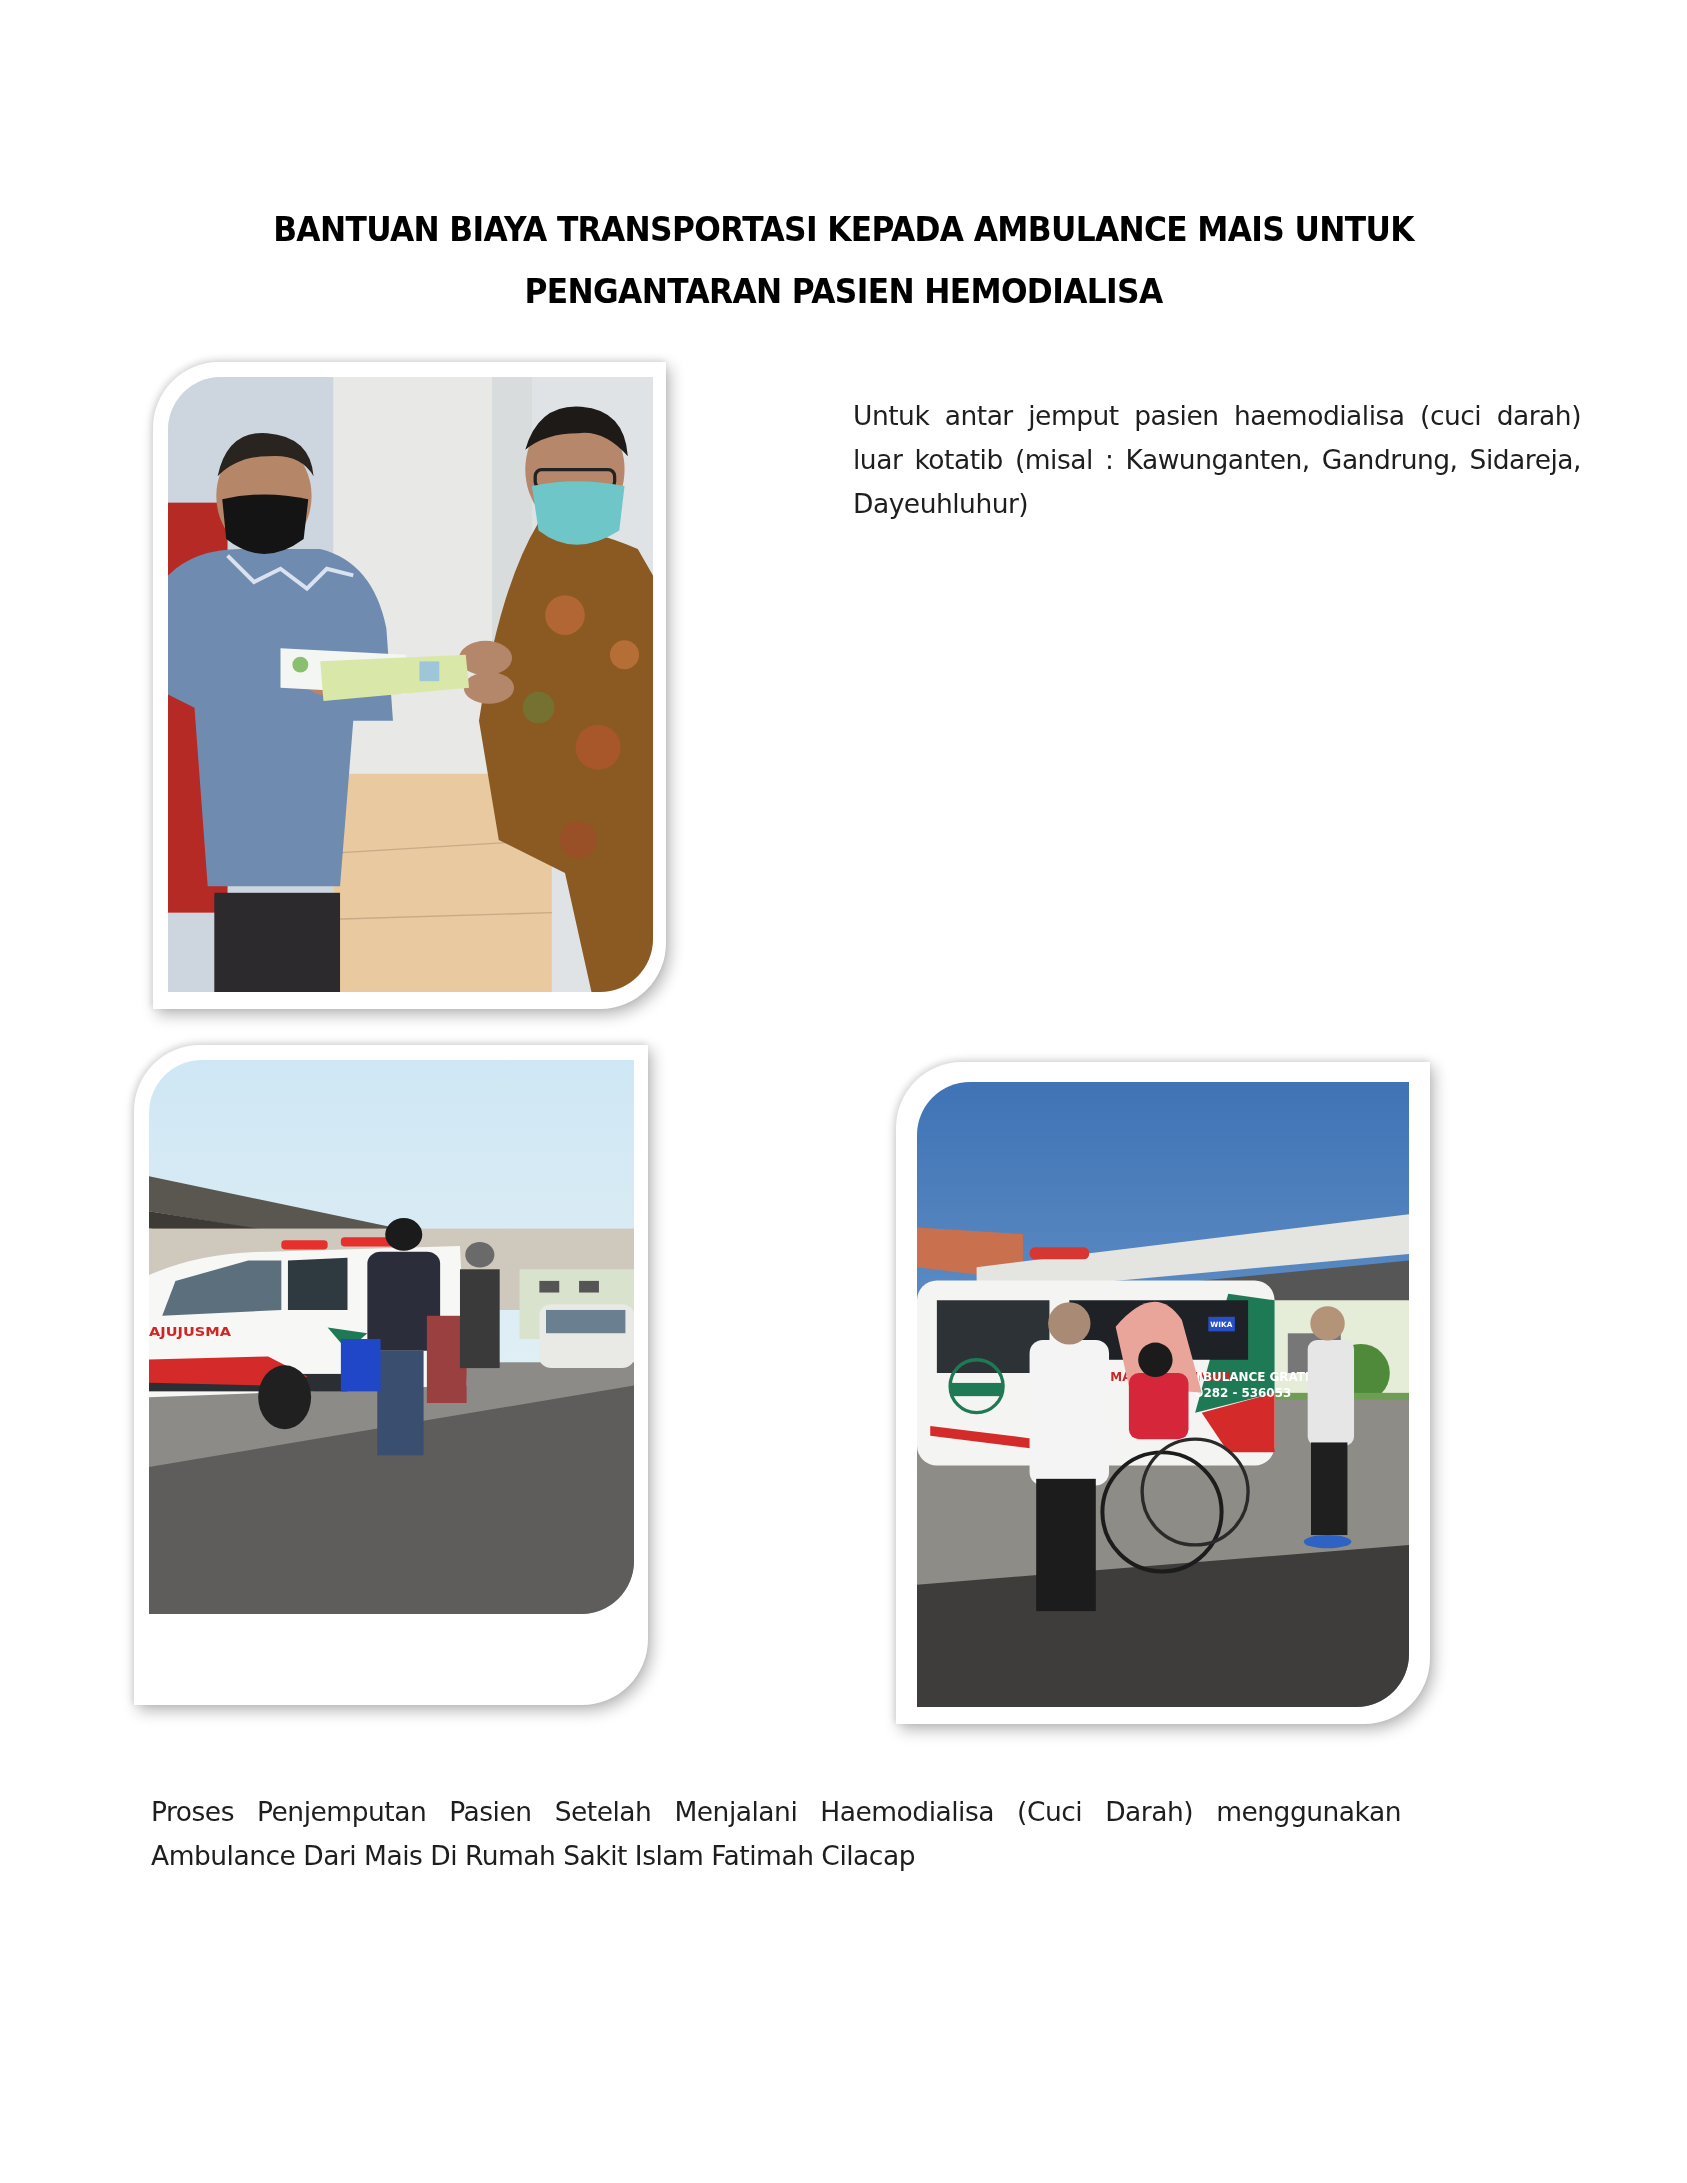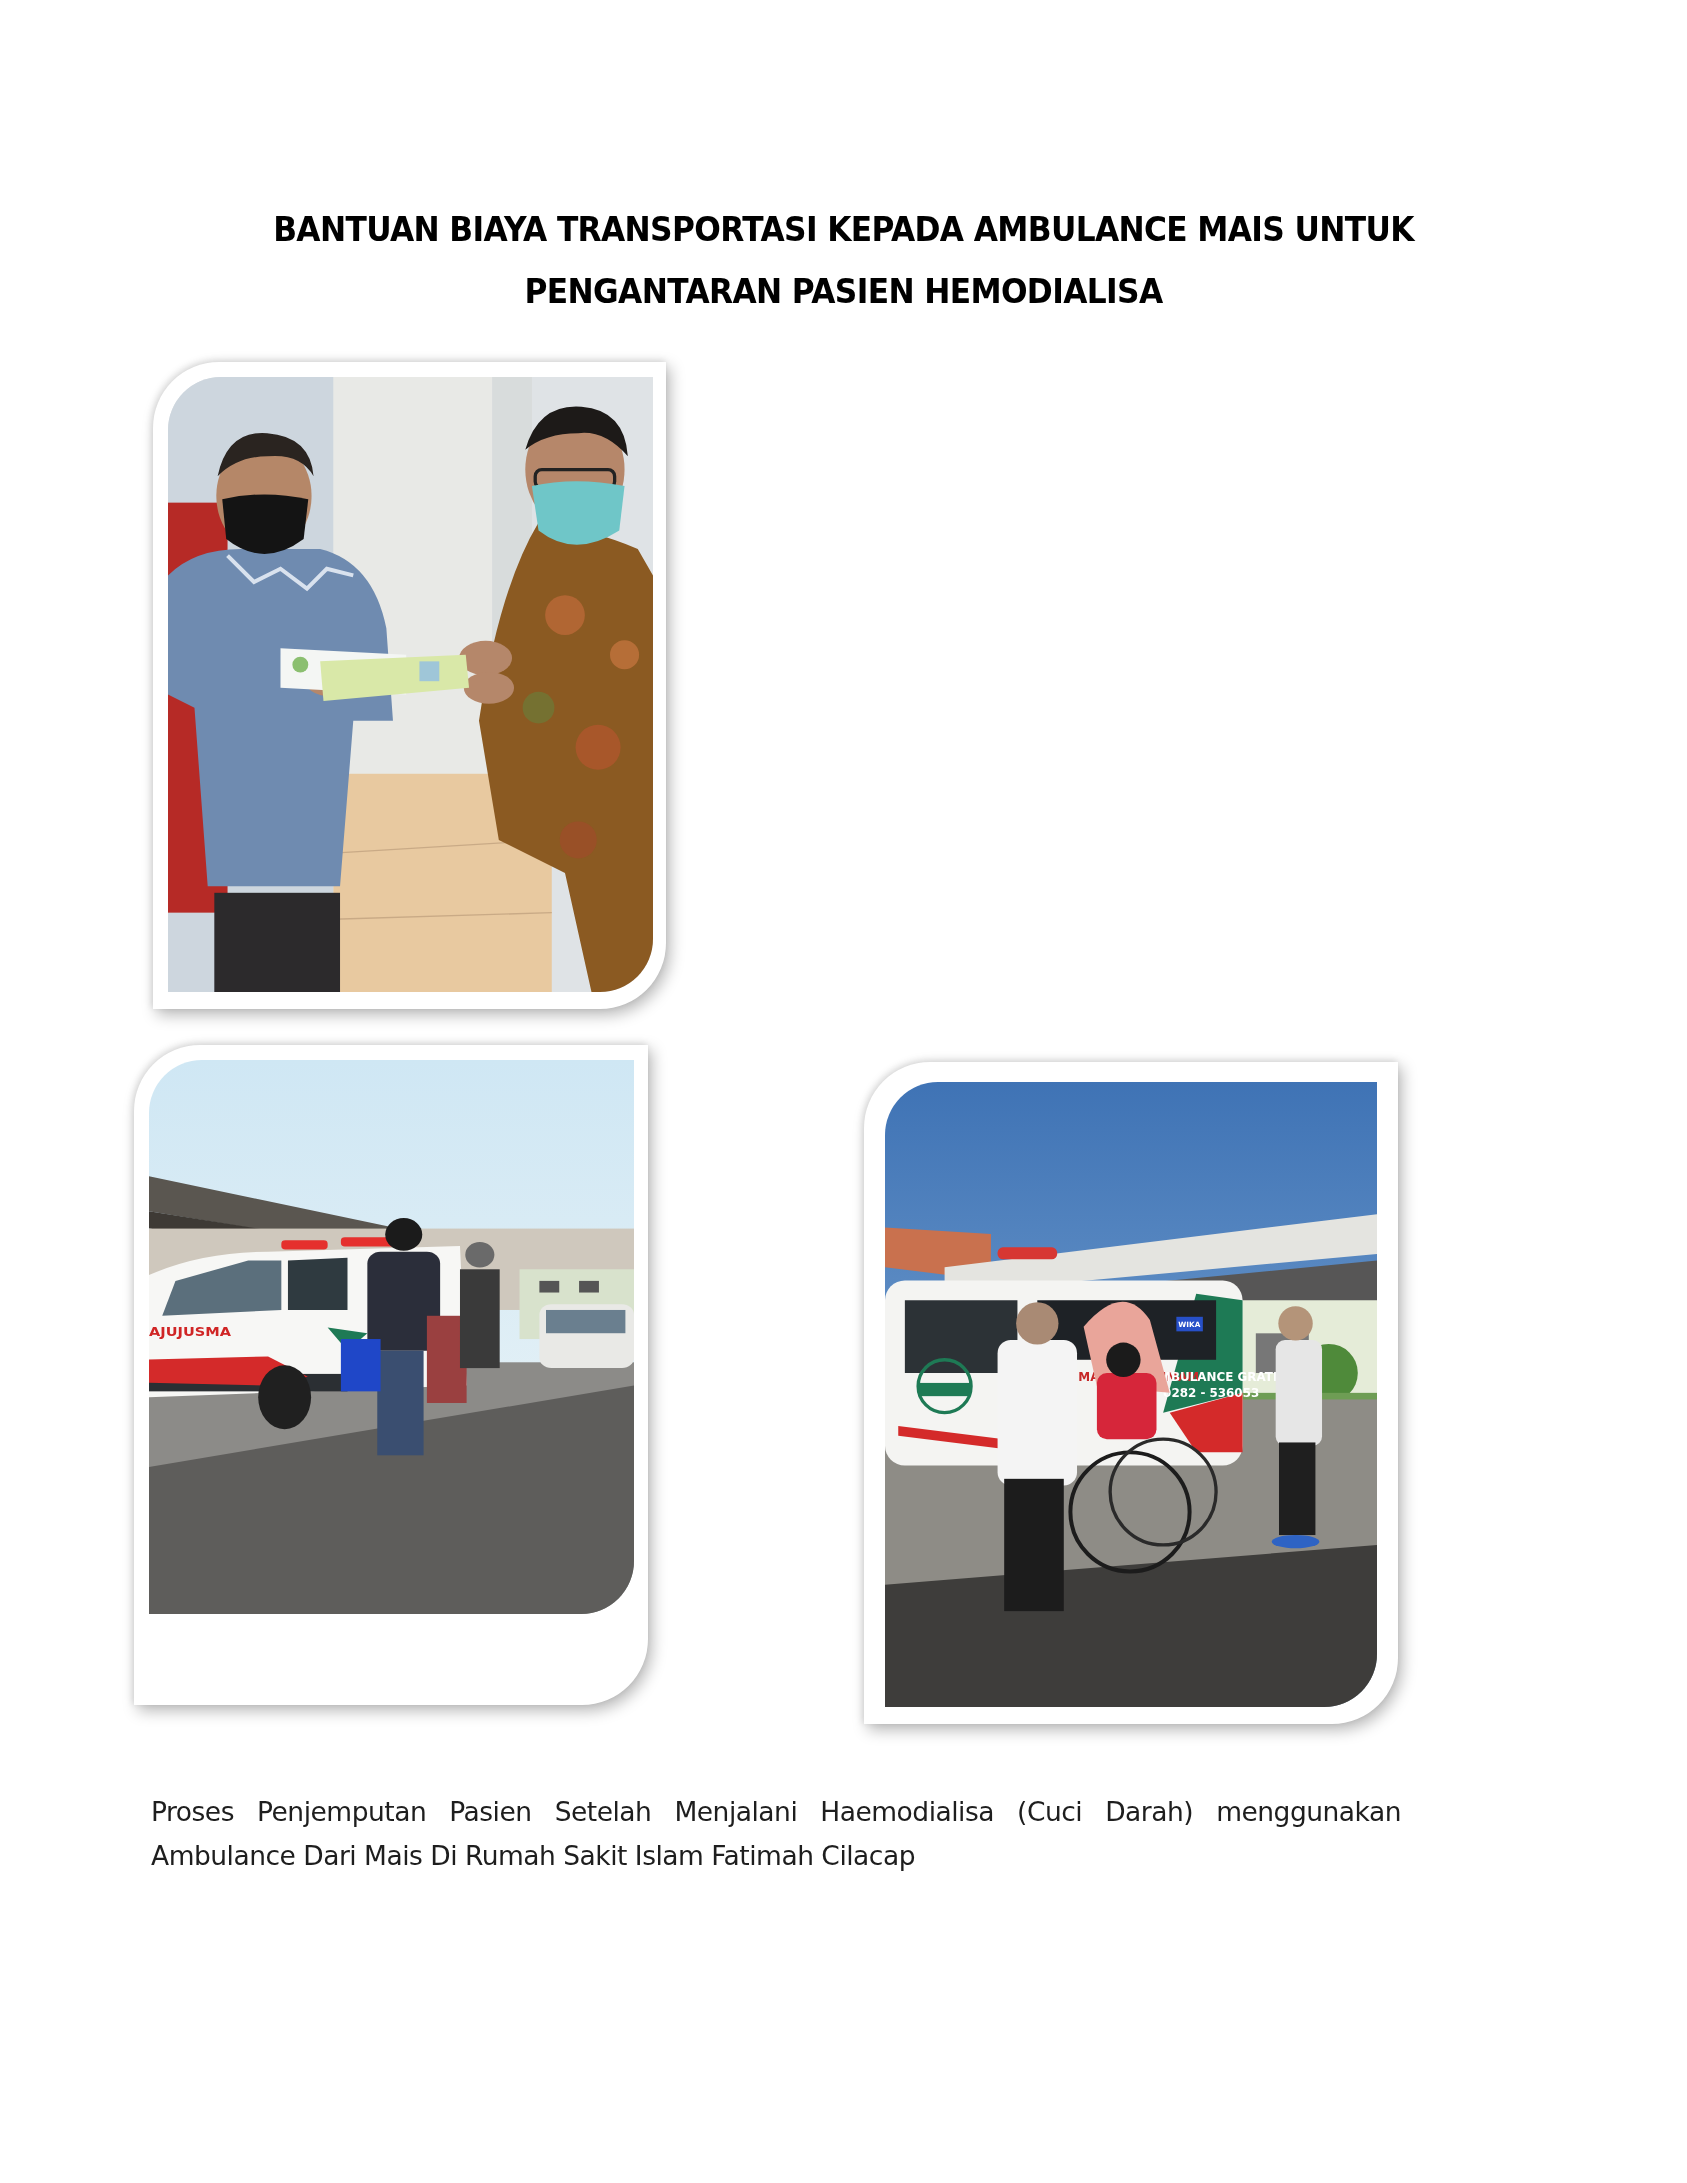--- a/index.html
+++ b/index.html
@@ -26,21 +26,21 @@
            box-shadow: 4px 5.3px 14.6px rgba(0,0,0,0.28), -1.3px -1.3px 6.6px rgba(0,0,0,0.10); }
   .photo { position: absolute; overflow: hidden; border-radius: 53px 0 53px 0; }
   .photo svg { display: block; width: 100%; height: 100%; }
 
   #frame1 { left: 153px; top: 362px; width: 513px; height: 647px; }
   #frame1 .photo { left: 15px; top: 15px; width: 485px; height: 615px; }
 
   #frame2 { left: 134px; top: 1045px; width: 514px; height: 660px; }
   #frame2 .photo { left: 14.6px; top: 14.6px; width: 485px; height: 554px; }
 
-  #frame3 { left: 864px; top: 1062px; width: 534px; height: 662px; }
+  #frame3 { left: 896px; top: 1062px; width: 534px; height: 662px; }
   #frame3 .photo { left: 21px; top: 20px; width: 492px; height: 625px; }
 
   .svgtext { font-family: "DejaVu Sans", sans-serif; font-weight: bold; }
 </style>
 </head>
 <body>
 
 <div class="title">
   <div>BANTUAN BIAYA TRANSPORTASI KEPADA AMBULANCE MAIS UNTUK</div>
   <div>PENGANTARAN PASIEN HEMODIALISA</div>
@@ -81,20 +81,21 @@
       <ellipse cx="485" cy="470" rx="38" ry="24" fill="#b5876a"></ellipse>
       <polygon points="170,410 360,420 360,480 170,470" fill="#f4f6f4"></polygon>
       <polygon points="230,430 450,420 455,470 235,490" fill="#d9e8a8"></polygon>
       <rect x="380" y="430" width="30" height="30" fill="#9fc6d8"></rect>
       <circle cx="200" cy="435" r="12" fill="#8bbf70"></circle>
     </svg>
   </div>
 </div>
 
 <div class="body-text desc">
+  <p>Untuk antar jemput pasien haemodialisa (cuci darah) luar kotatib (misal : Kawunganten, Gandrung, Sidareja, Dayeuhluhur)</p>
 </div>
 
 <div class="frame" id="frame2">
   <div class="photo">
     <svg viewBox="0 0 733 953" preserveAspectRatio="none">
       <defs>
         <linearGradient id="sky2" x1="0" y1="0" x2="0" y2="1">
           <stop offset="0" stop-color="#cfe7f4"></stop>
             <stop offset="1" stop-color="#eef5f7"></stop>
         </linearGradient>

